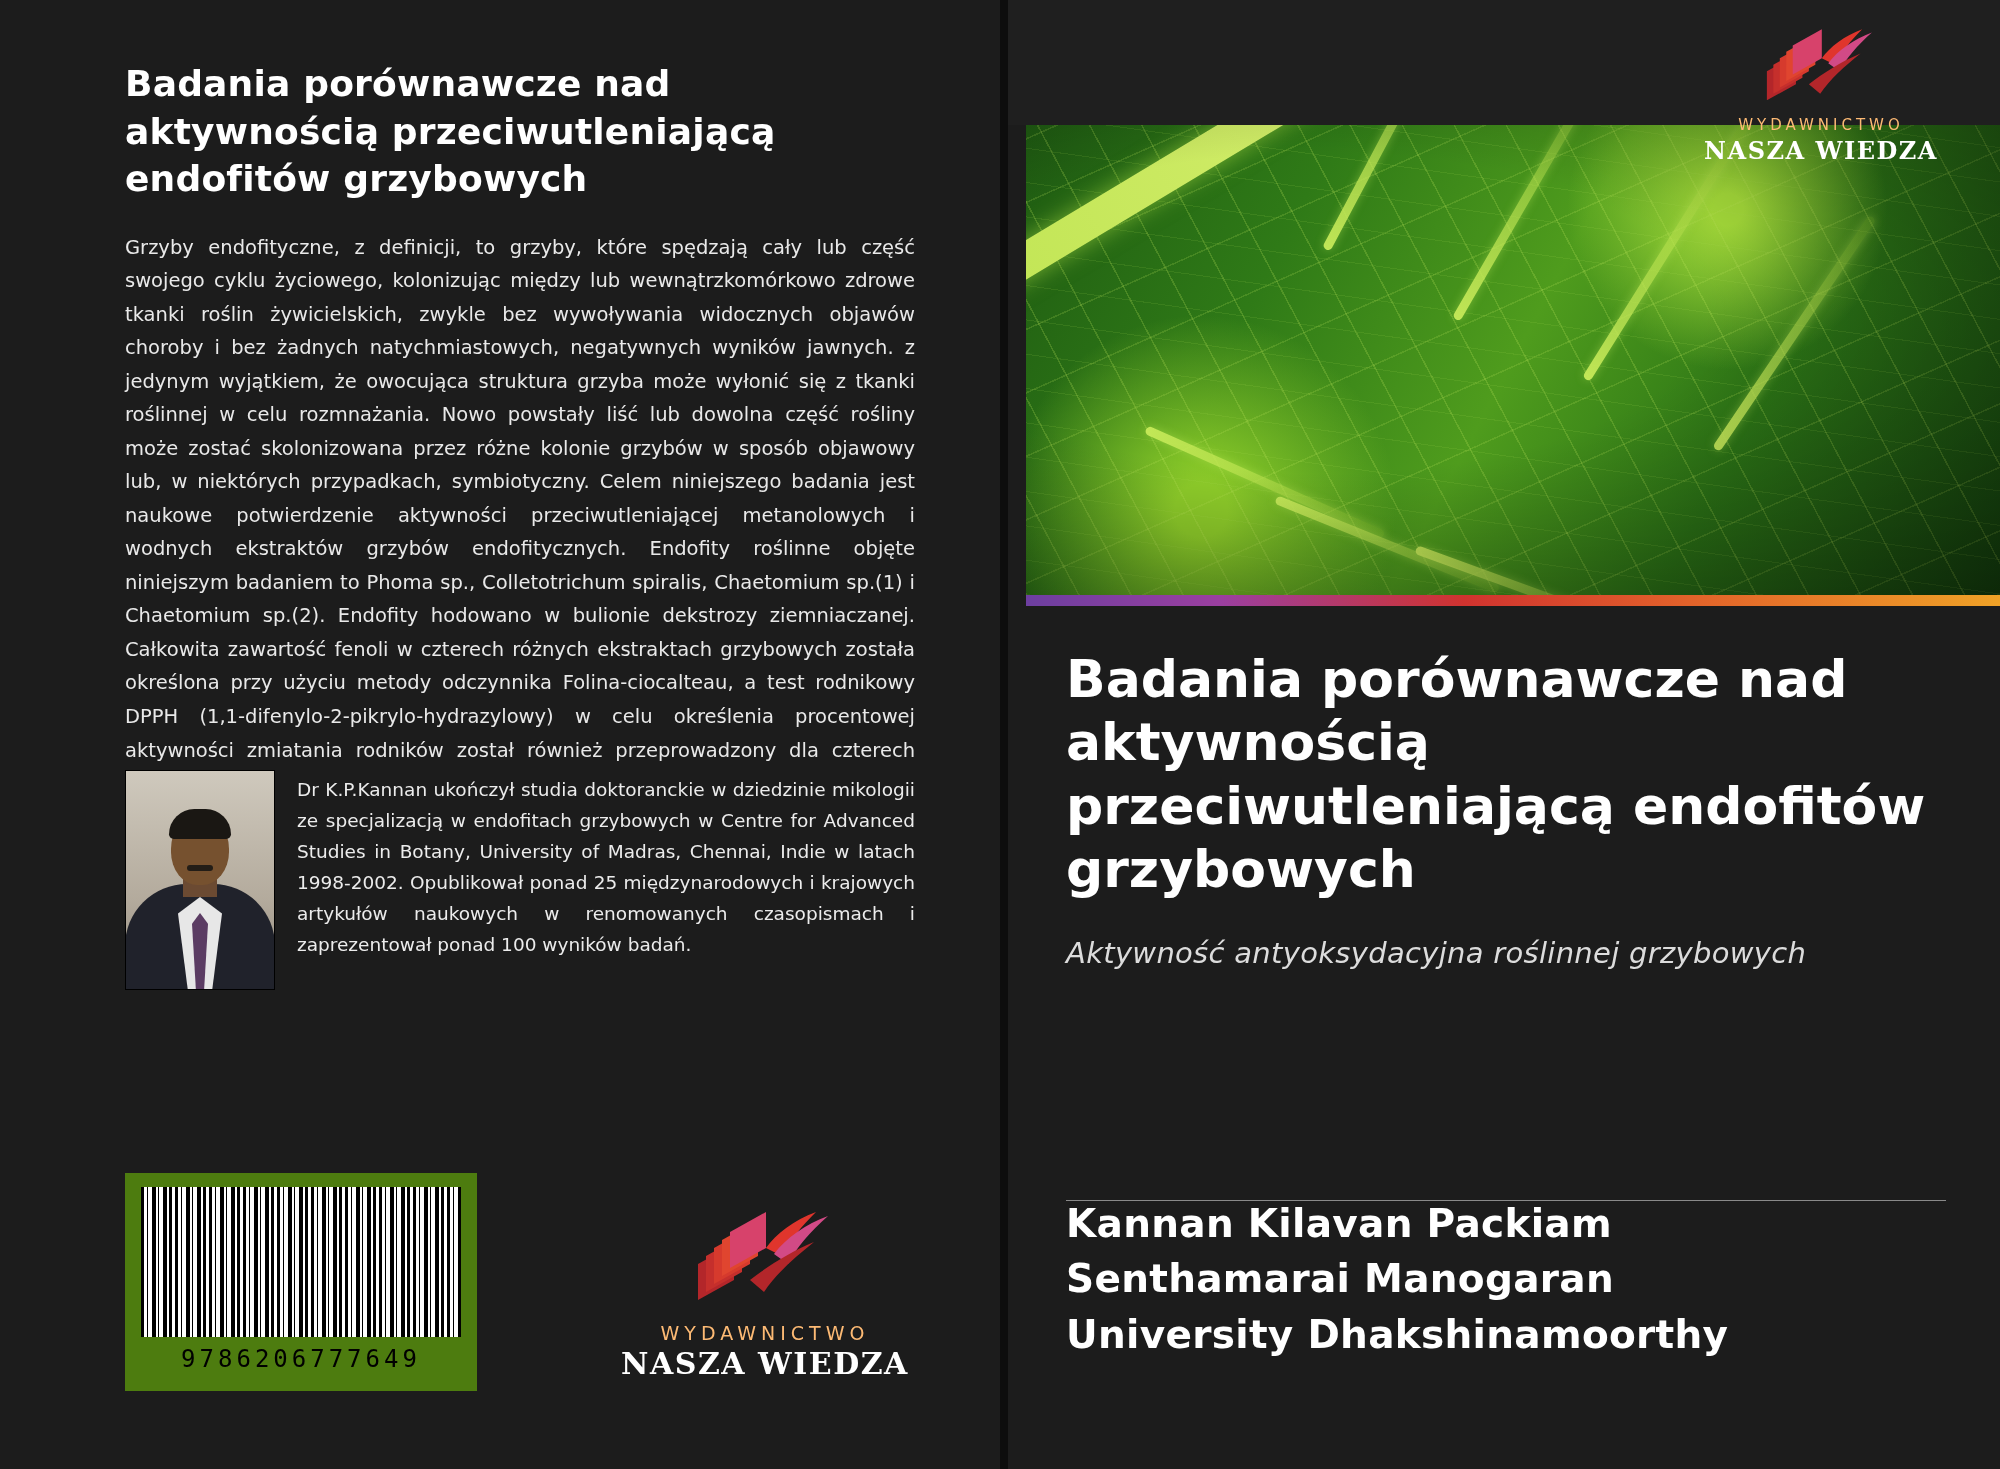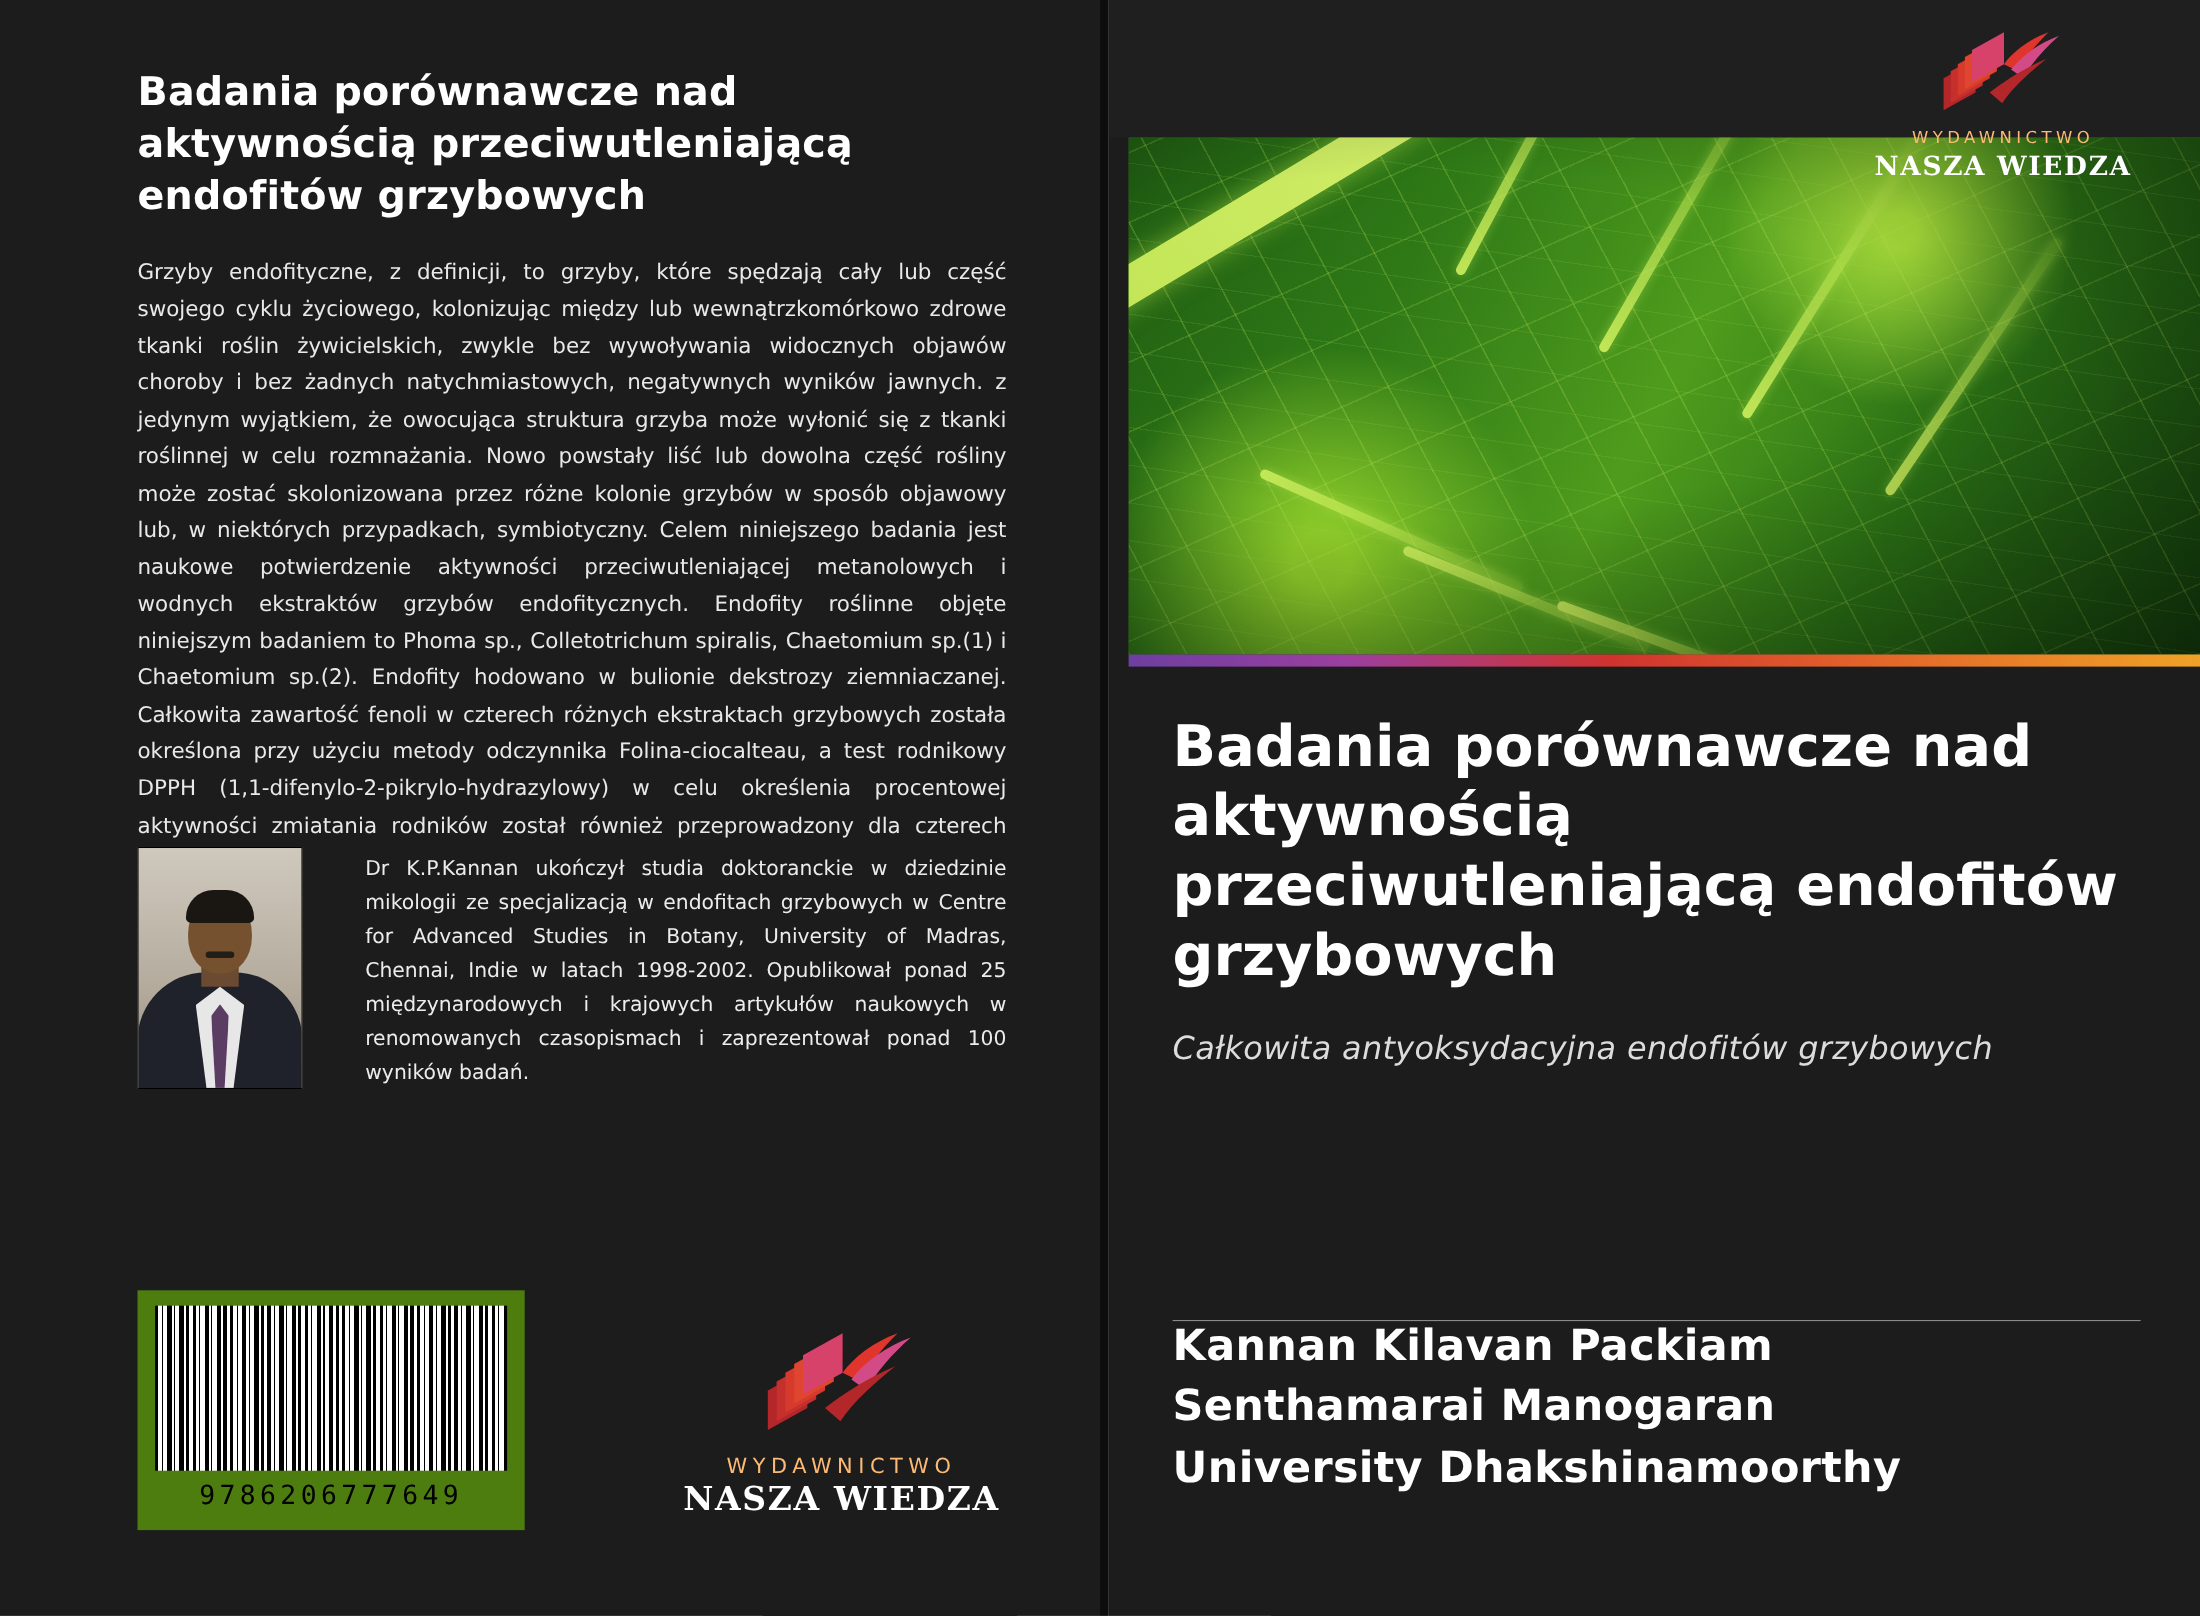--- a/index.html
+++ b/index.html
@@ -124,21 +124,20 @@
     width: 26px; height: 6px;
     background: #231d17;
     border-radius: 3px;
   }
   .author-bio {
     color: #ececec;
     font-size: 18.5px;
     line-height: 1.68;
     text-align: justify;
     padding-top: 4px;
-    margin-left: 35px;
   }
   .barcode-row {
     position: absolute;
     left: 125px;
     bottom: 78px;
     width: 790px;
     display: flex;
     align-items: flex-end;
     justify-content: space-between;
   }
@@ -413,21 +412,21 @@
       <div class="vein" style="width:260px; top:300px; left:120px; transform:rotate(24deg);"></div>
       <div class="vein" style="width:240px; top:370px; left:250px; transform:rotate(22deg);"></div>
       <div class="vein" style="width:230px; top:420px; left:390px; transform:rotate(20deg);"></div>
       <div class="leaf-shadow"></div>
     </div>
 
     <div class="color-strip"></div>
 
     <div class="front-text">
       <div class="front-title">Badania porównawcze nad aktywnością przeciwutleniającą endofitów grzybowych</div>
-      <div class="front-subtitle">Całkowita antyoksydacyjna endofitów grzybowych</div>
+      <div class="front-subtitle">Aktywność antyoksydacyjna roślinnej grzybowych</div>
     </div>
 
     <div class="author-rule"></div>
 
     <div class="authors">
       <div class="author-name">Kannan Kilavan Packiam</div>
       <div class="author-name">Senthamarai Manogaran</div>
       <div class="author-name">University Dhakshinamoorthy</div>
     </div>
   </div>

